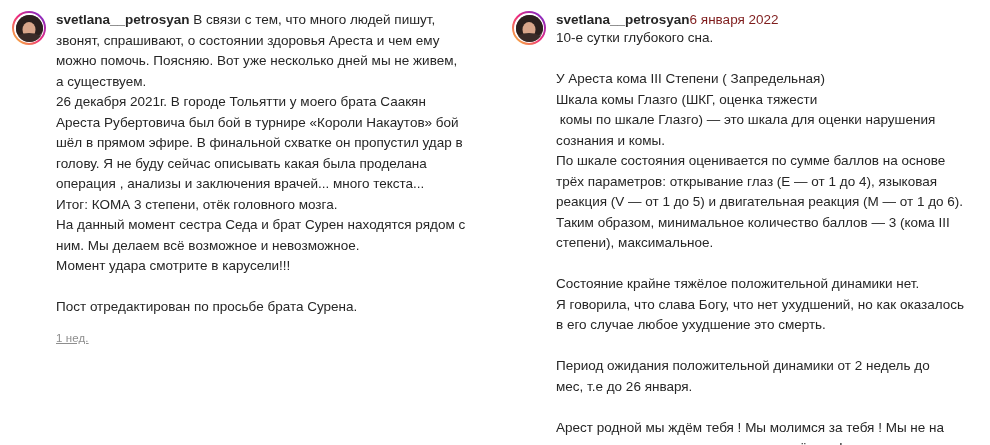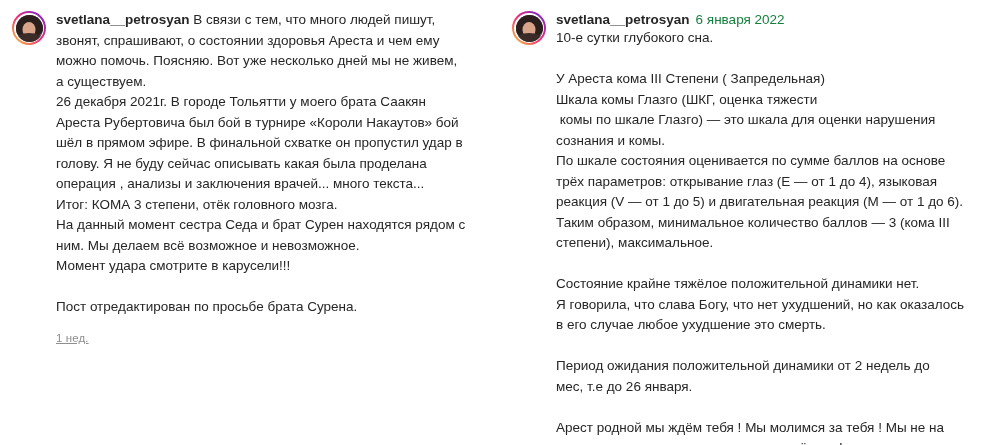--- a/index.html
+++ b/index.html
@@ -110,22 +110,21 @@
     word-wrap: break-word;
   }
   .username {
     font-weight: bold;
     font-size: 13.5px;
     color: #262626;
     text-decoration: none;
   }
   .date-inline {
     font-size: 13.5px;
-    color: #15803d;
-    margin-left: 6px;
+    color: #7f1d1d;
   }
   .first-line-row {
     display: block;
   }
   .timestamp {
     font-size: 11.5px;
     color: #8e8e8e;
     margin-top: 14px;
     display: block;
     letter-spacing: 0.1px;

